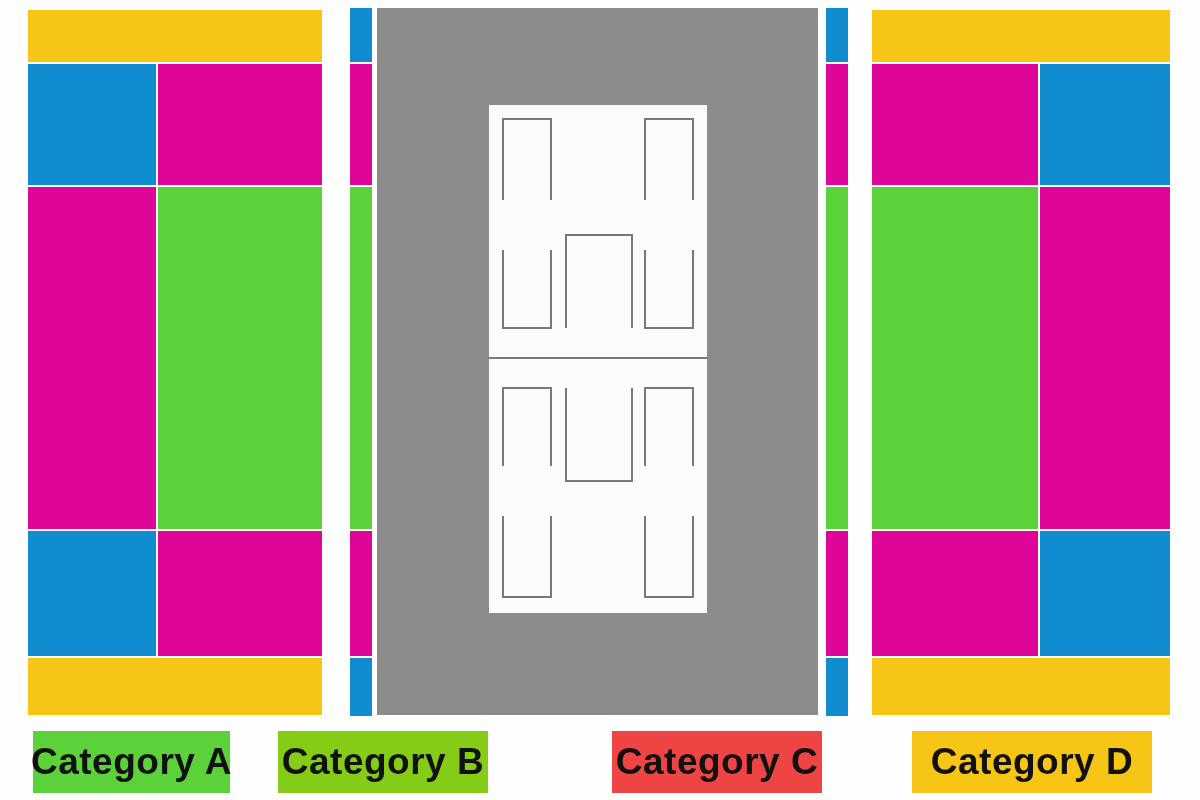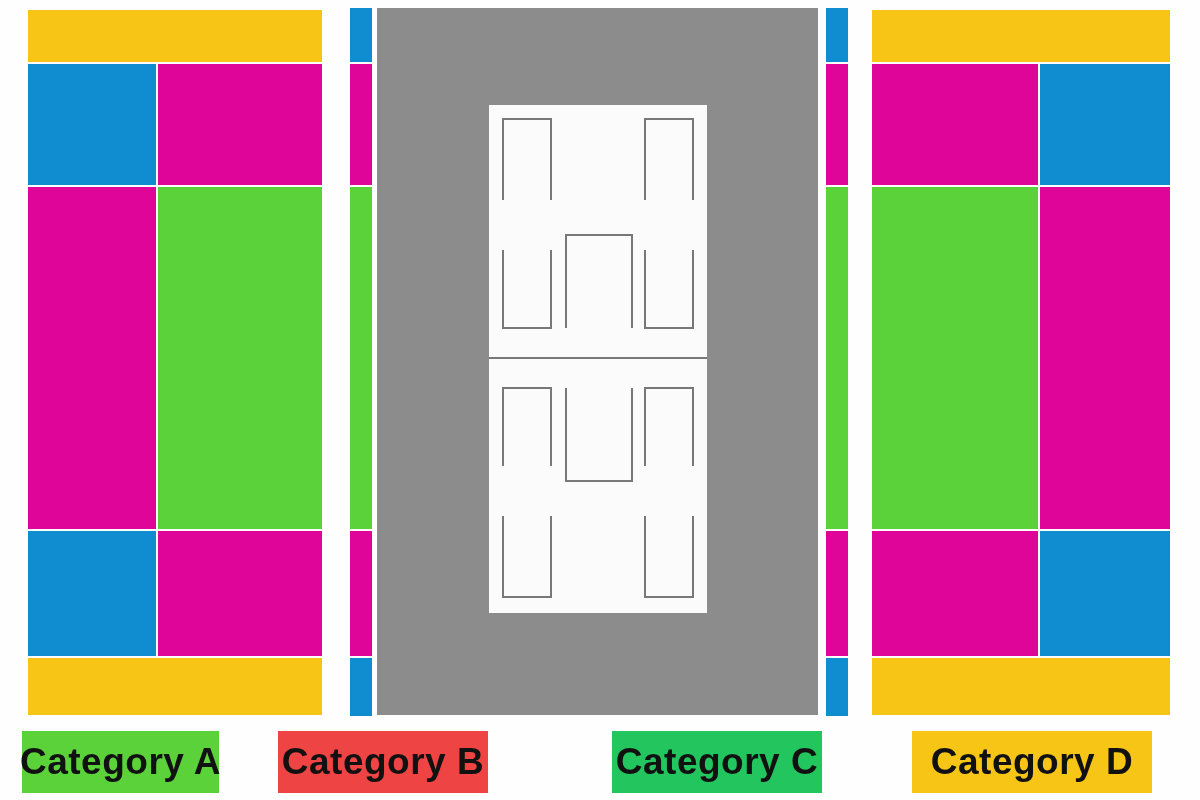--- a/index.html
+++ b/index.html
@@ -79,27 +79,27 @@
     <div class="seat-block" style="left: 0px; top: 54px; width: 166px; height: 121px; background-color: rgb(224, 5, 153);"></div>
     <div class="seat-block" style="left: 168px; top: 54px; width: 130px; height: 121px; background-color: rgb(15, 141, 208);"></div>
     <div class="seat-block" style="left: 0px; top: 177px; width: 166px; height: 342px; background-color: rgb(91, 210, 58);"></div>
     <div class="seat-block" style="left: 168px; top: 177px; width: 130px; height: 342px; background-color: rgb(224, 5, 153);"></div>
     <div class="seat-block" style="left: 0px; top: 521px; width: 166px; height: 125px; background-color: rgb(224, 5, 153);"></div>
     <div class="seat-block" style="left: 168px; top: 521px; width: 130px; height: 125px; background-color: rgb(15, 141, 208);"></div>
     <div class="seat-block" style="left: 0px; top: 648px; width: 298px; height: 57px; background-color: rgb(246, 197, 21);"></div>
   </div>
 
   <div style="color: rgb(17, 17, 17);">
-    <div class="legend-box" style="left: 22px; width: 197px; background-color: rgb(91, 210, 58); text-align: center;">
+    <div class="legend-box" style="left: 33px; width: 197px; background-color: rgb(91, 210, 58); text-align: center;">
       <span>Category A</span>
     </div>
-    <div class="legend-box" style="left: 278px; width: 210px; background-color: #ef4444;">
+    <div class="legend-box" style="left: 278px; width: 210px; background-color: #84cc16;">
       <span>Category B</span>
     </div>
-    <div class="legend-box" style="left: 612px; width: 210px; background-color: #22c55e;">
+    <div class="legend-box" style="left: 612px; width: 210px; background-color: #ef4444;">
       <span>Category C</span>
     </div>
     <div class="legend-box" style="left: 912px; width: 240px; background-color: rgb(246, 197, 21); text-align: center;">
       <span>Category D</span>
     </div>
   </div>
 
 </div>
 
 </body></html>

